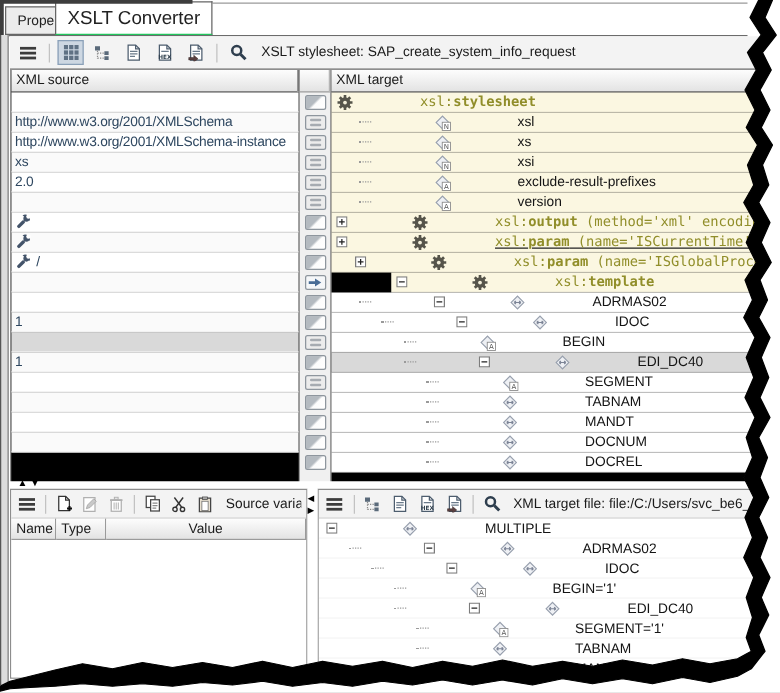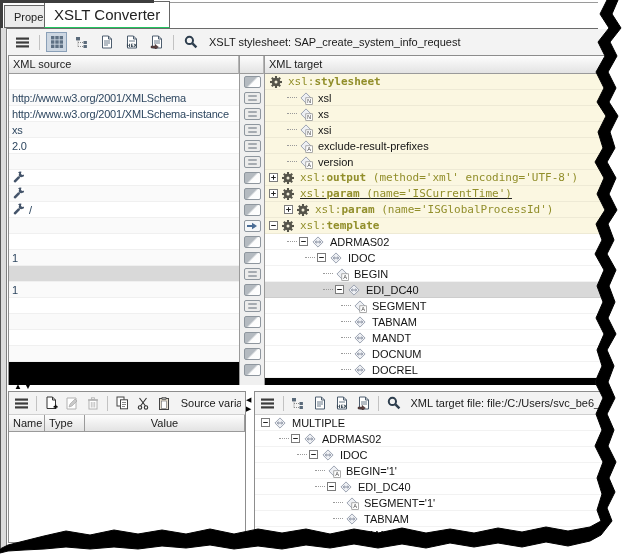--- a/index.html
+++ b/index.html
@@ -43,21 +43,21 @@
   .stxt{color:var(--srctext);white-space:nowrap;letter-spacing:-0.2px;}
   .grow{height:16px;display:flex;align-items:center;justify-content:center;}
   .gbtn{width:17px;height:12px;border:1px solid #8e969e;border-radius:2px;box-sizing:border-box;
         display:flex;flex-direction:column;align-items:center;justify-content:center;gap:2px;cursor:default;}
   .gbtn.split{background:linear-gradient(135deg,#b4bac0 0%,#b4bac0 45%,#fcfcfc 55%,#ffffff 100%);}
   .gbtn.eq{background:#ececec;}
   .gbtn.eq .bar{width:9px;height:2px;background:#a6abb1;border-radius:1px;}
   .gbtn.arrow{background:#f5f7f9;}
 
   .trow{height:16px;box-sizing:border-box;display:flex;align-items:center;
-        border-bottom:1px solid rgba(0,0,0,0.05);background:#fff;white-space:nowrap;}
+        border-bottom:1px solid rgba(0,0,0,0.05);background:#fff;white-space:nowrap;gap:48px;}
   .trow.hl{background:var(--row-highlight);}
   .sel{background:var(--sel) !important;}
   .conn{width:10px;height:1px;border-top:1px dotted #9a9a9a;margin-right:2px;flex:none;}
   .exp{width:9px;height:9px;flex:none;margin-right:3px;}
   .nico{width:14px;height:14px;flex:none;margin-right:3px;}
   .nlabel{font-size:11px;color:#141414;padding:0 2px;}
   .ilabel{font-family:"DejaVu Sans Mono",monospace;font-size:11px;color:var(--instr);padding:0 2px;}
   .ilabel b{font-weight:bold;}
 
   
@@ -427,21 +427,21 @@
                 <line x1="7" y1="1" x2="7" y2="13"></line>
                 <line x1="1" y1="7" x2="13" y2="7"></line>
                 <line x1="2.8" y1="2.8" x2="11.2" y2="11.2"></line>
                 <line x1="11.2" y1="2.8" x2="2.8" y2="11.2"></line>
               </g>
               <circle cx="7" cy="7" r="4.3" fill="#55544a"></circle>
               <circle cx="7" cy="7" r="1.5" fill="#f2eed9"></circle>
             </svg>
             <span class="ilabel">xsl:<b>param</b> (name='ISGlobalProcessId')</span>
           </div>
-          <div class="trow hl" style="padding-left: 4px;">
+          <div class="trow hl" style="padding-left: 4px; margin-left: 48px;">
             <svg class="exp" viewBox="0 0 9 9">
               <rect x="0.5" y="0.5" width="8" height="8" fill="#fff" stroke="#7c7c7c"></rect>
               <line x1="2.2" y1="4.5" x2="6.8" y2="4.5" stroke="#222" stroke-width="1"></line>
             </svg>
             <svg class="nico" viewBox="0 0 14 14">
               <g stroke="#55544a" stroke-width="2.1">
                 <line x1="7" y1="1" x2="7" y2="13"></line>
                 <line x1="1" y1="7" x2="13" y2="7"></line>
                 <line x1="2.8" y1="2.8" x2="11.2" y2="11.2"></line>
                 <line x1="11.2" y1="2.8" x2="2.8" y2="11.2"></line>

